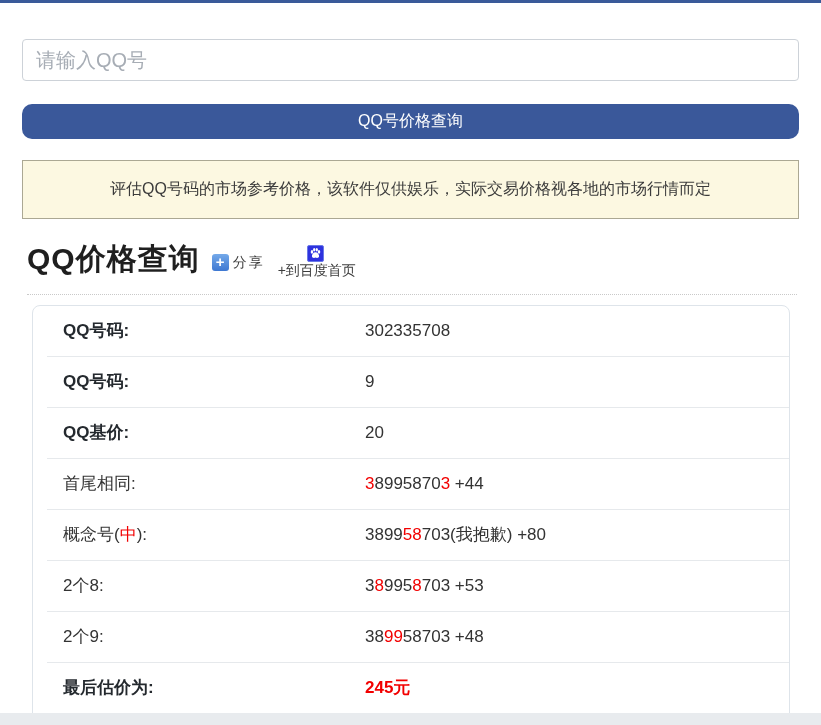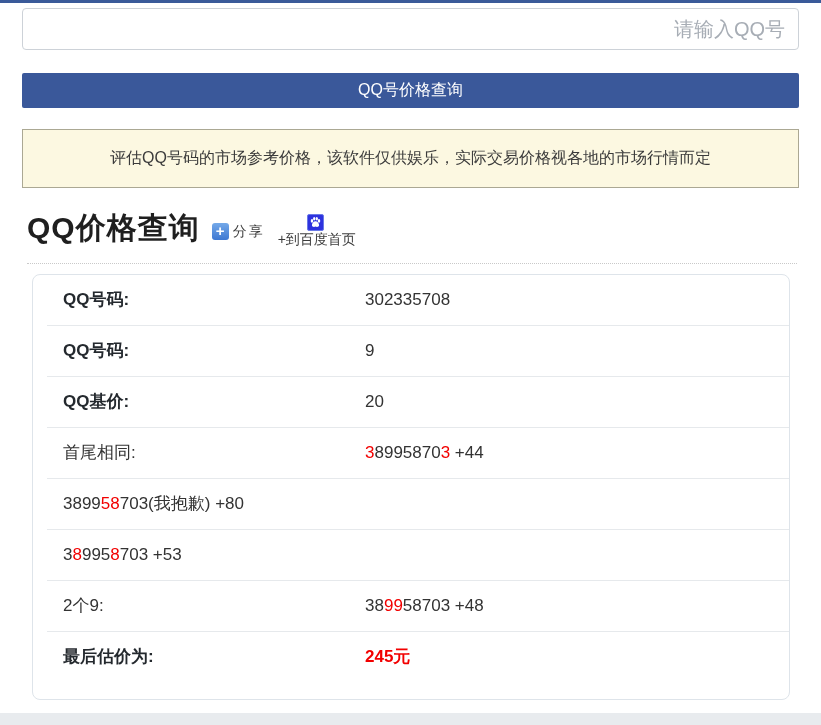--- a/index.html
+++ b/index.html
@@ -8,31 +8,31 @@
     width: 821px; height: 725px;
     background: #ffffff;
     font-family: "Liberation Sans", "DejaVu Sans", sans-serif;
     position: relative;
     overflow: hidden;
   }
   .topbar { height: 3px; background: #3a5a99; width: 100%; }
   .content { padding: 0 22px; }
 
   .qq-input {
-    width: 100%; height: 42px; margin-top: 5px;
+    width: 100%; height: 42px; margin-top: 36px;
     border: 1px solid #cdd2d8; border-radius: 4px;
     font-size: 20px; padding: 0 13px; color: #333;
-    outline: none; font-family: inherit; text-align: right;
+    outline: none; font-family: inherit;
   }
   .qq-input::placeholder { color: #a7adb5; }
 
   .query-btn {
     width: 100%; height: 35px; margin-top: 23px;
     background: #3a589a; color: #ffffff;
-    font-size: 16px; border: none; border-radius: 2px;
+    font-size: 16px; border: none; border-radius: 10px;
     cursor: pointer; font-family: inherit;
   }
 
   .notice {
     margin-top: 21px;
     background: #fcf8e1; border: 1px solid #aba893;
     padding: 18px 10px; text-align: center;
     font-size: 16px; color: #3b3b3b;
   }
 
@@ -132,23 +132,25 @@
       </div>
       <div class="t-row bold">
         <div class="label"><span>QQ基价:</span></div>
         <div class="value"><span>20</span></div>
       </div>
       <div class="t-row">
         <div class="label"><span>首尾相同:</span></div>
         <div class="value"><span class="red">3</span><span>8995870</span><span class="red">3</span><span> +44</span></div>
       </div>
       <div class="t-row">
+        <div class="label"><span>概念号(</span><span class="red">中</span><span>):</span></div>
         <div class="value"><span>3899</span><span class="red">58</span><span>703(我抱歉) +80</span></div>
       </div>
       <div class="t-row">
+        <div class="label"><span>2个8:</span></div>
         <div class="value"><span>3</span><span class="red">8</span><span>995</span><span class="red">8</span><span>703 +53</span></div>
       </div>
       <div class="t-row">
         <div class="label"><span>2个9:</span></div>
         <div class="value"><span>38</span><span class="red">99</span><span>58703 +48</span></div>
       </div>
       <div class="t-row bold value-bold">
         <div class="label"><span>最后估价为:</span></div>
         <div class="value"><span class="red">245元</span></div>
       </div>

